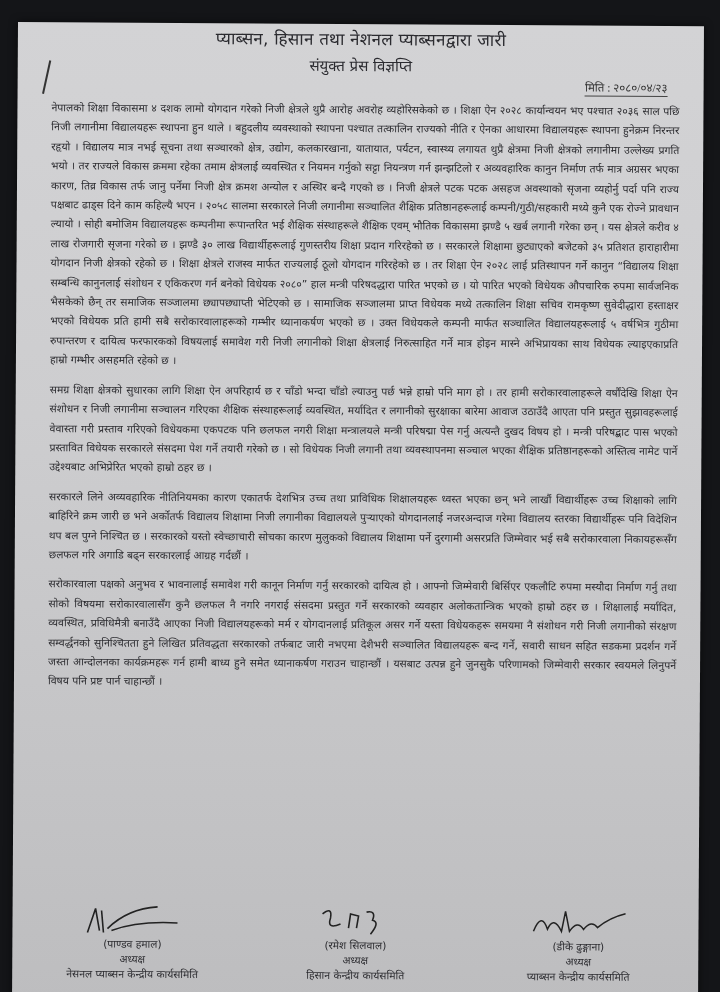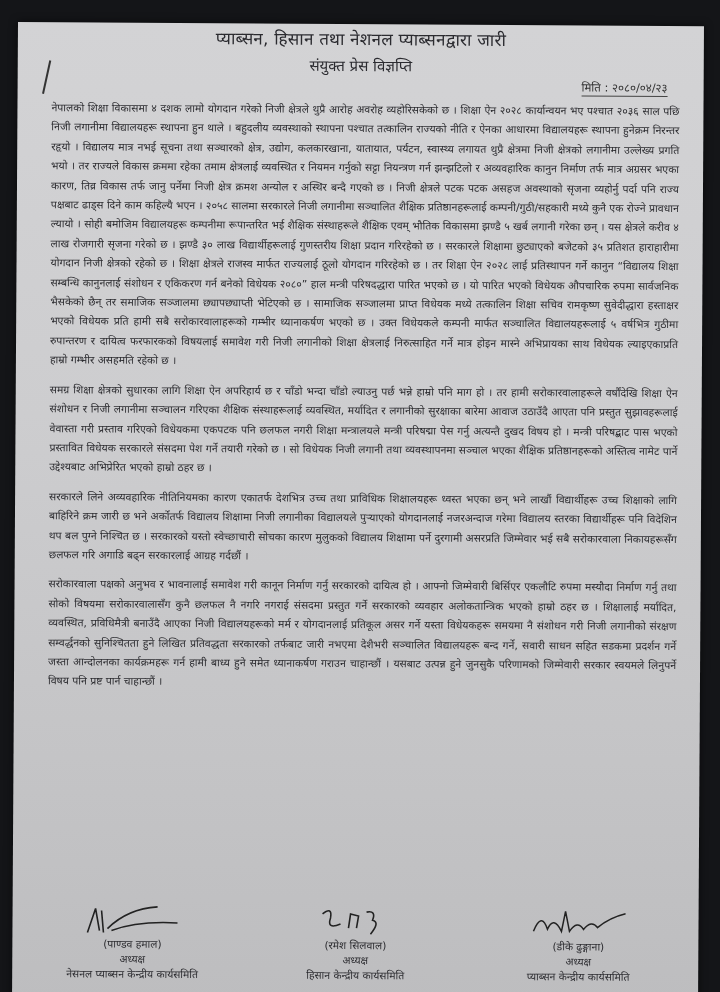--- a/index.html
+++ b/index.html
@@ -26,21 +26,21 @@
     position:absolute; left:0; right:0; top:4px;
     text-align:center; font-size:17px; line-height:22px; color:#2b2b30;
     letter-spacing:0.2px;
   }
   .subtitle {
     position:absolute; left:0; right:0; top:32px;
     text-align:center; font-size:15px; line-height:20px; color:#2b2b30;
   }
   .date {
     position:absolute; right:36px; top:54px;
-    font-size:11.5px; color:#333; border-bottom:1.5px solid #444; padding-bottom:1px;
+    font-size:11.5px; color:#333; border-bottom:1.5px solid #444; padding-bottom:1px;font-family:Liberation Serif, serif;
   }
   .body {
     position:absolute; left:34px; right:24px; top:76px;
     font-size:10.6px; line-height:19.4px; text-align:justify;
     color:#2c2c30;
   }
   .para { margin:0 0 10px 0; text-indent:0; }
   .sigs {
     position:absolute; left:20px; right:20px; top:880px; height:90px;
     display:flex; justify-content:space-between;

